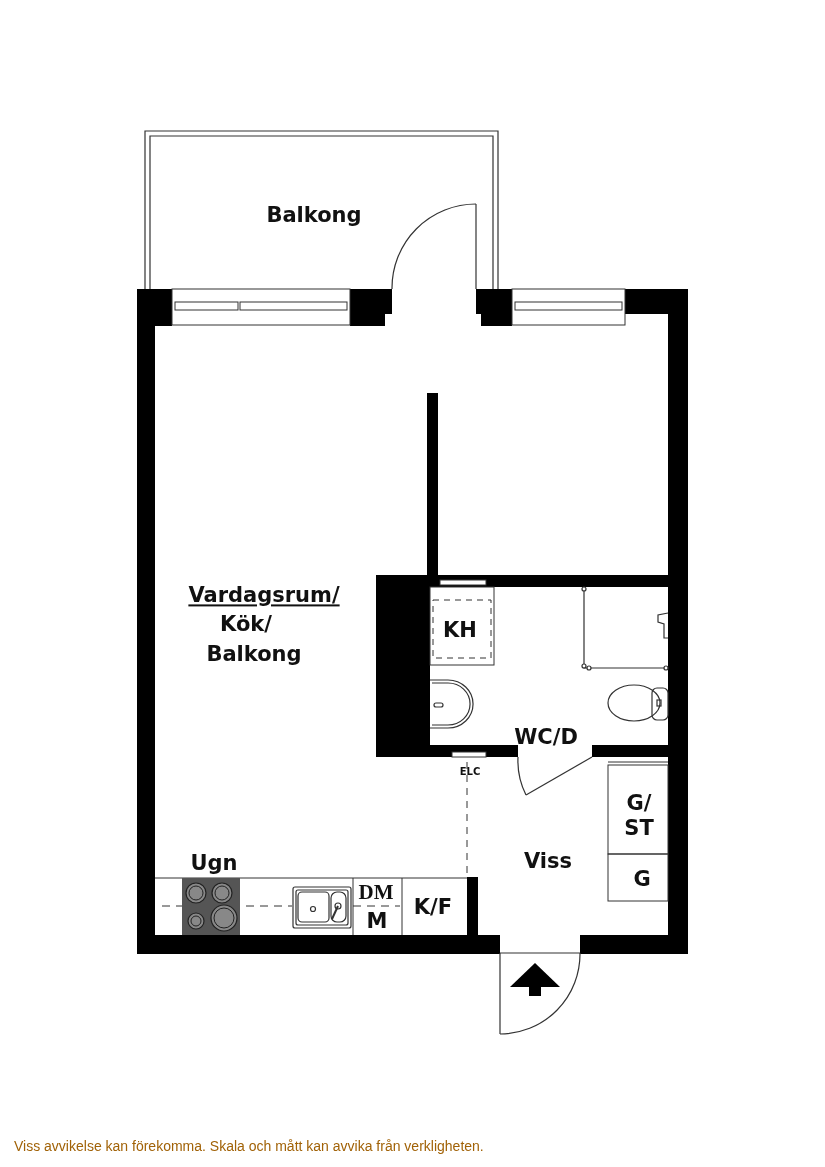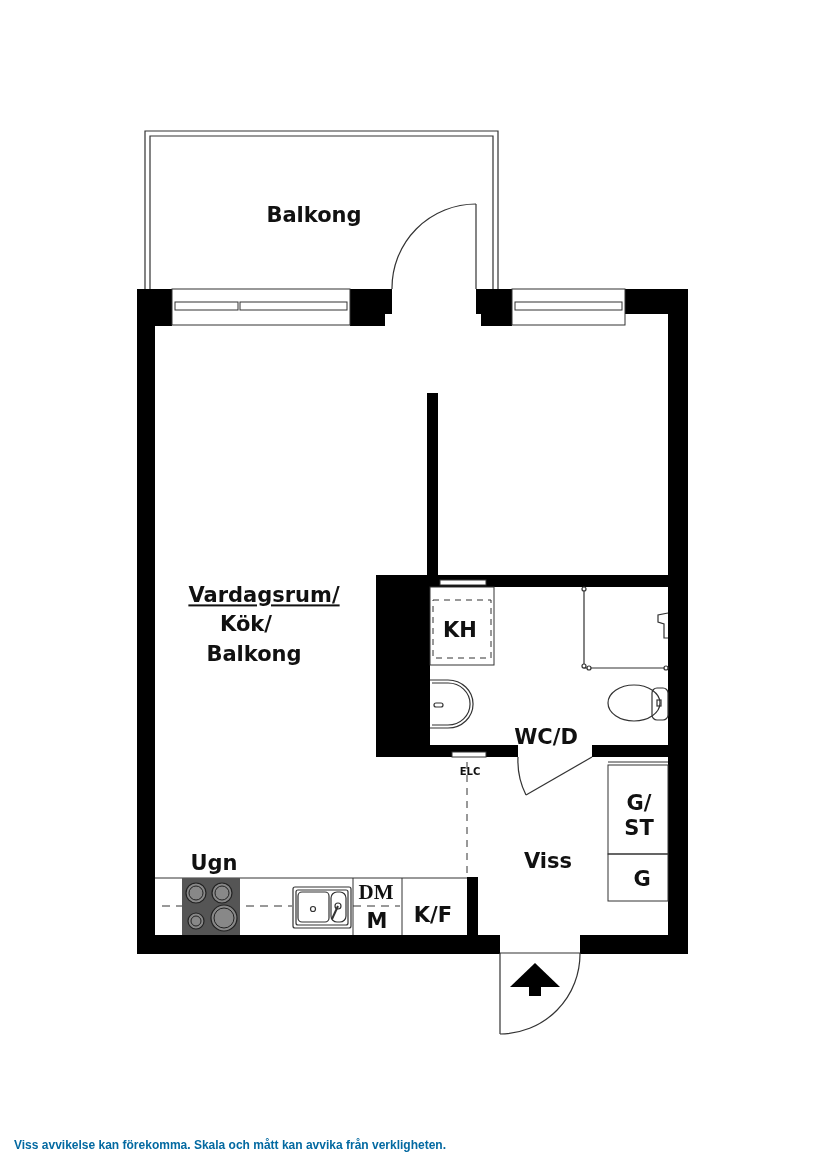--- a/index.html
+++ b/index.html
@@ -1,21 +1,21 @@
 <!DOCTYPE html>
 <html><head>
 <meta charset="utf-8">
 <style>
   html, body { margin:0; padding:0; background:#ffffff; }
   body { width:825px; height:1167px; position:relative; overflow:hidden; font-family:"DejaVu Sans", sans-serif; }
   #plan { position:absolute; left:0; top:0; }
   .lbl { position:absolute; font-family:"DejaVu Sans", sans-serif; font-weight:bold; color:#111; text-align:center; white-space:nowrap; transform:translate(-50%,-50%); line-height:1.2; }
   .lbl-big { font-size:21px; }
   .lbl-sm { font-size:10px; }
-  .disclaimer { position:absolute; left:14px; top:1138px; font-family:"Liberation Sans", sans-serif; font-size:12px; color:#0369a1;font-weight:bold; }
+  .disclaimer { position:absolute; left:14px; top:1138px; font-family:"Liberation Sans", sans-serif; font-size:14px; color:#a16207; }
 </style>
 </head>
 <body>
 
 <svg id="plan" width="825" height="1167" viewBox="0 0 825 1167" xmlns="http://www.w3.org/2000/svg">
 
   <g fill="none" stroke="#333" stroke-width="1.2">
     <polyline points="145,289 145,131 498,131 498,289"></polyline>
     <polyline points="150,289 150,136 493,136 493,289"></polyline>
   </g>
@@ -160,15 +160,15 @@
 <div class="lbl lbl-sm" style="left:470px; top:772px;">ELC</div>
 <div class="lbl lbl-big" style="left:548px; top:862px;">Viss</div>
 
 <div class="lbl lbl-big" style="left:639px; top:804px;">G/</div>
 <div class="lbl lbl-big" style="left:639px; top:829px;">ST</div>
 <div class="lbl lbl-big" style="left:642px; top:880px;">G</div>
 
 <div class="lbl lbl-big" style="left:214px; top:864px;">Ugn</div>
 <div class="lbl lbl-big" style="left:376px; top:893px;font-family:Liberation Serif, serif;">DM</div>
 <div class="lbl lbl-big" style="left:377px; top:922px;">M</div>
-<div class="lbl lbl-big" style="left:433px; top:908px;margin-top:8px;">K/F</div>
+<div class="lbl lbl-big" style="left:433px; top:908px;">K/F</div>
 
 <div class="disclaimer">Viss avvikelse kan förekomma. Skala och mått kan avvika från verkligheten.</div>
 
 </body></html>

